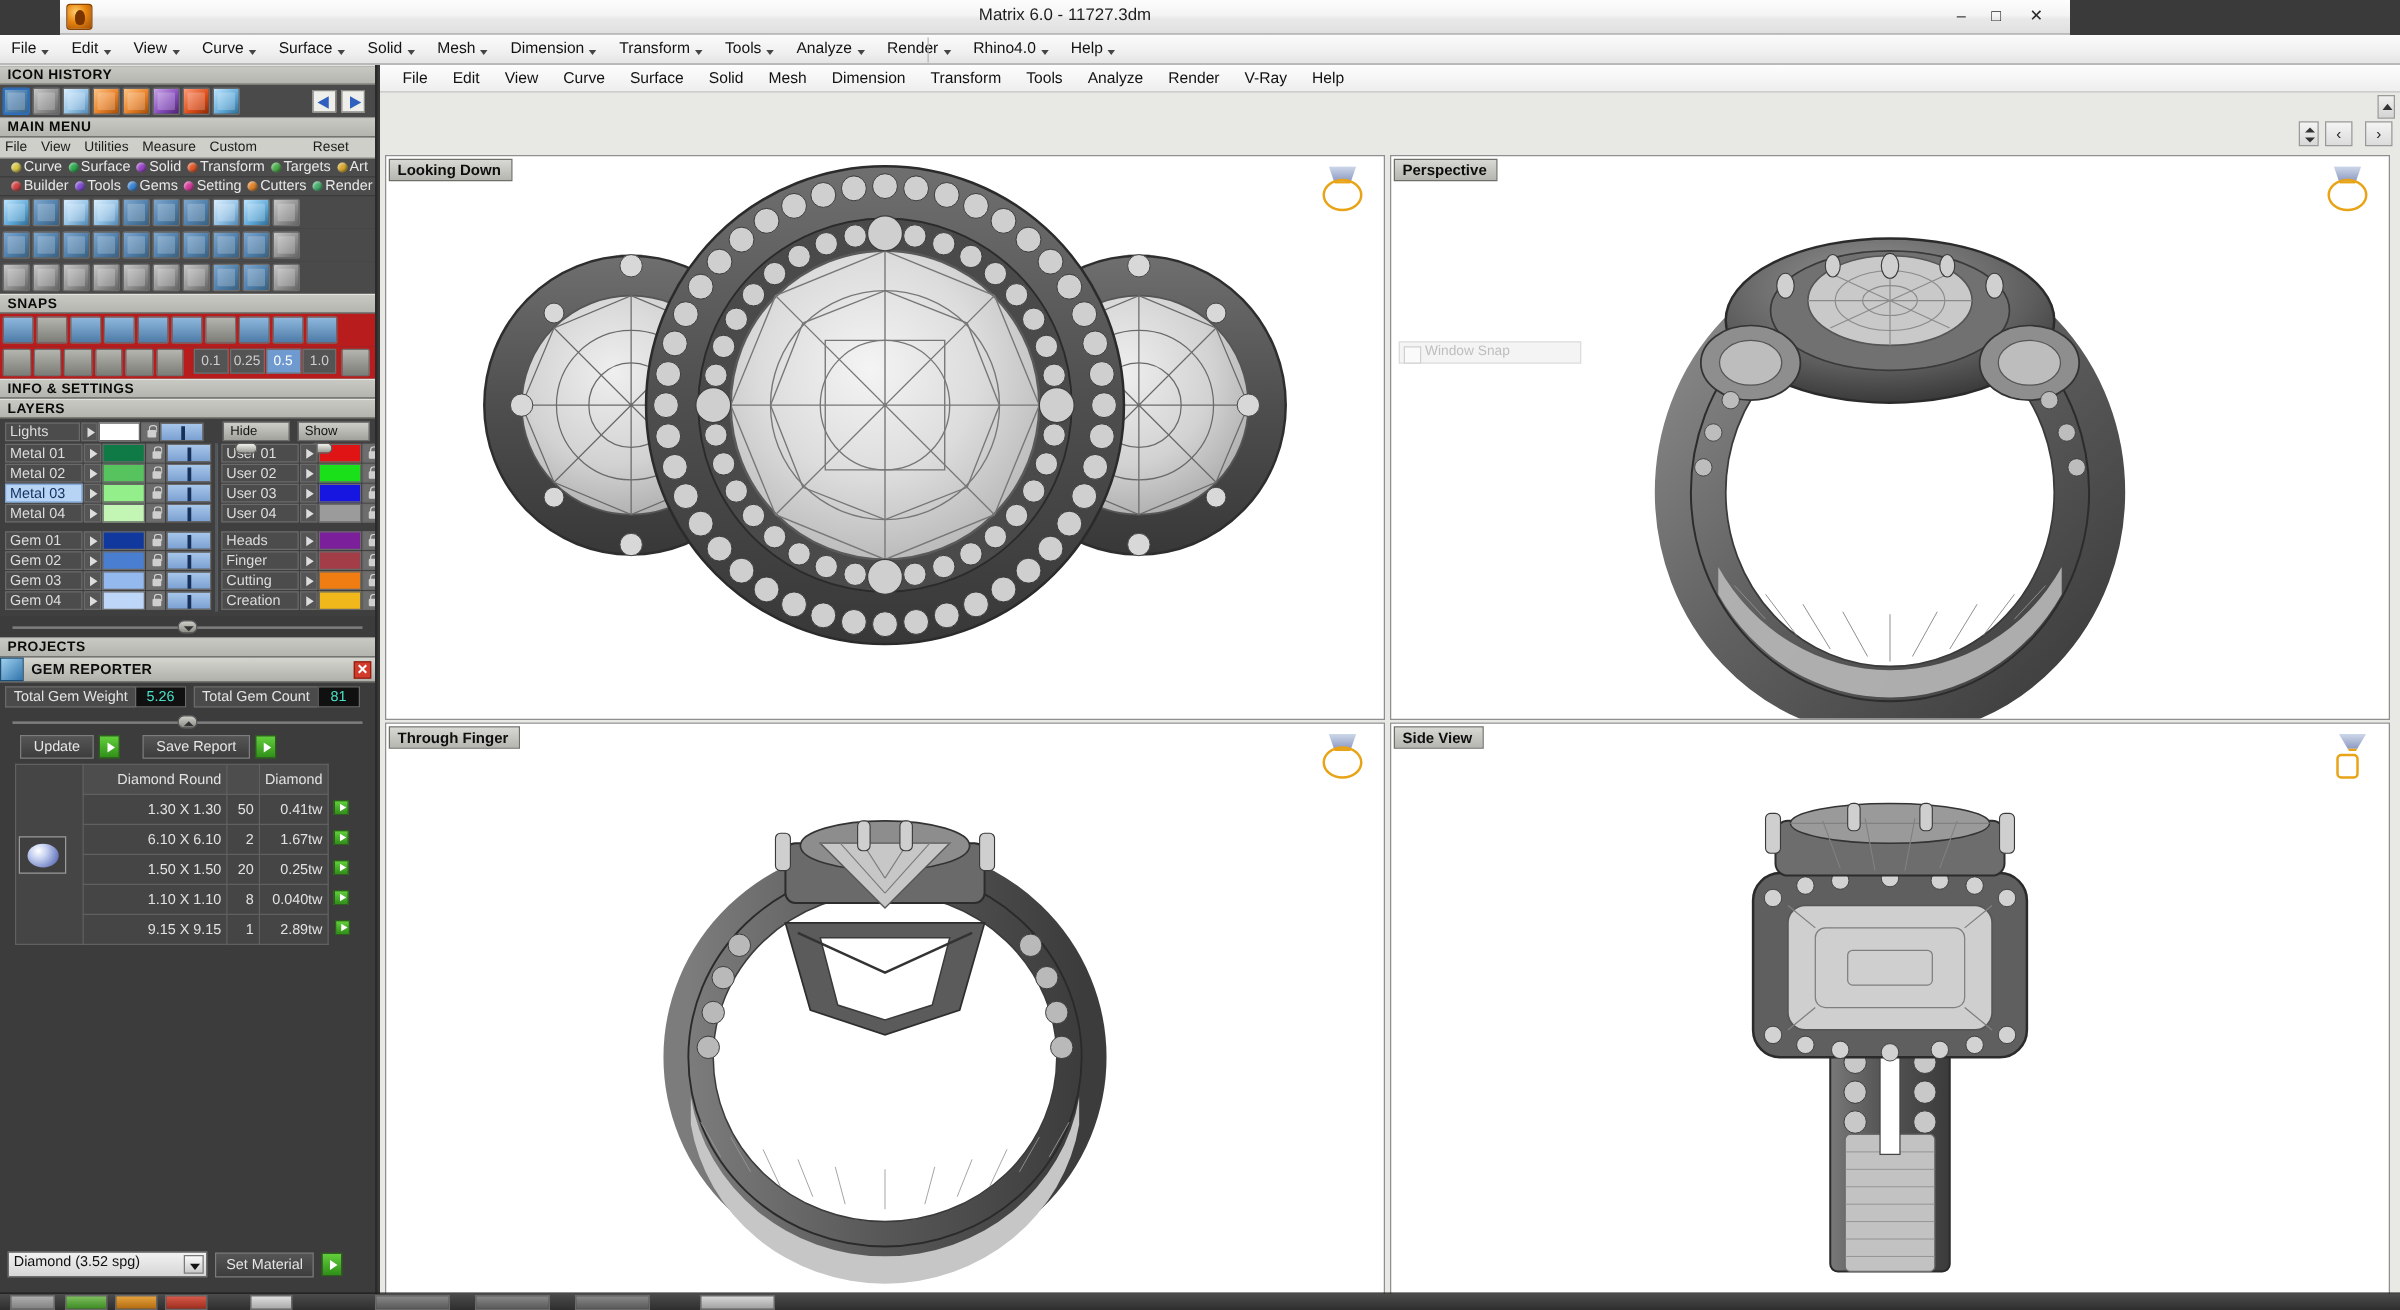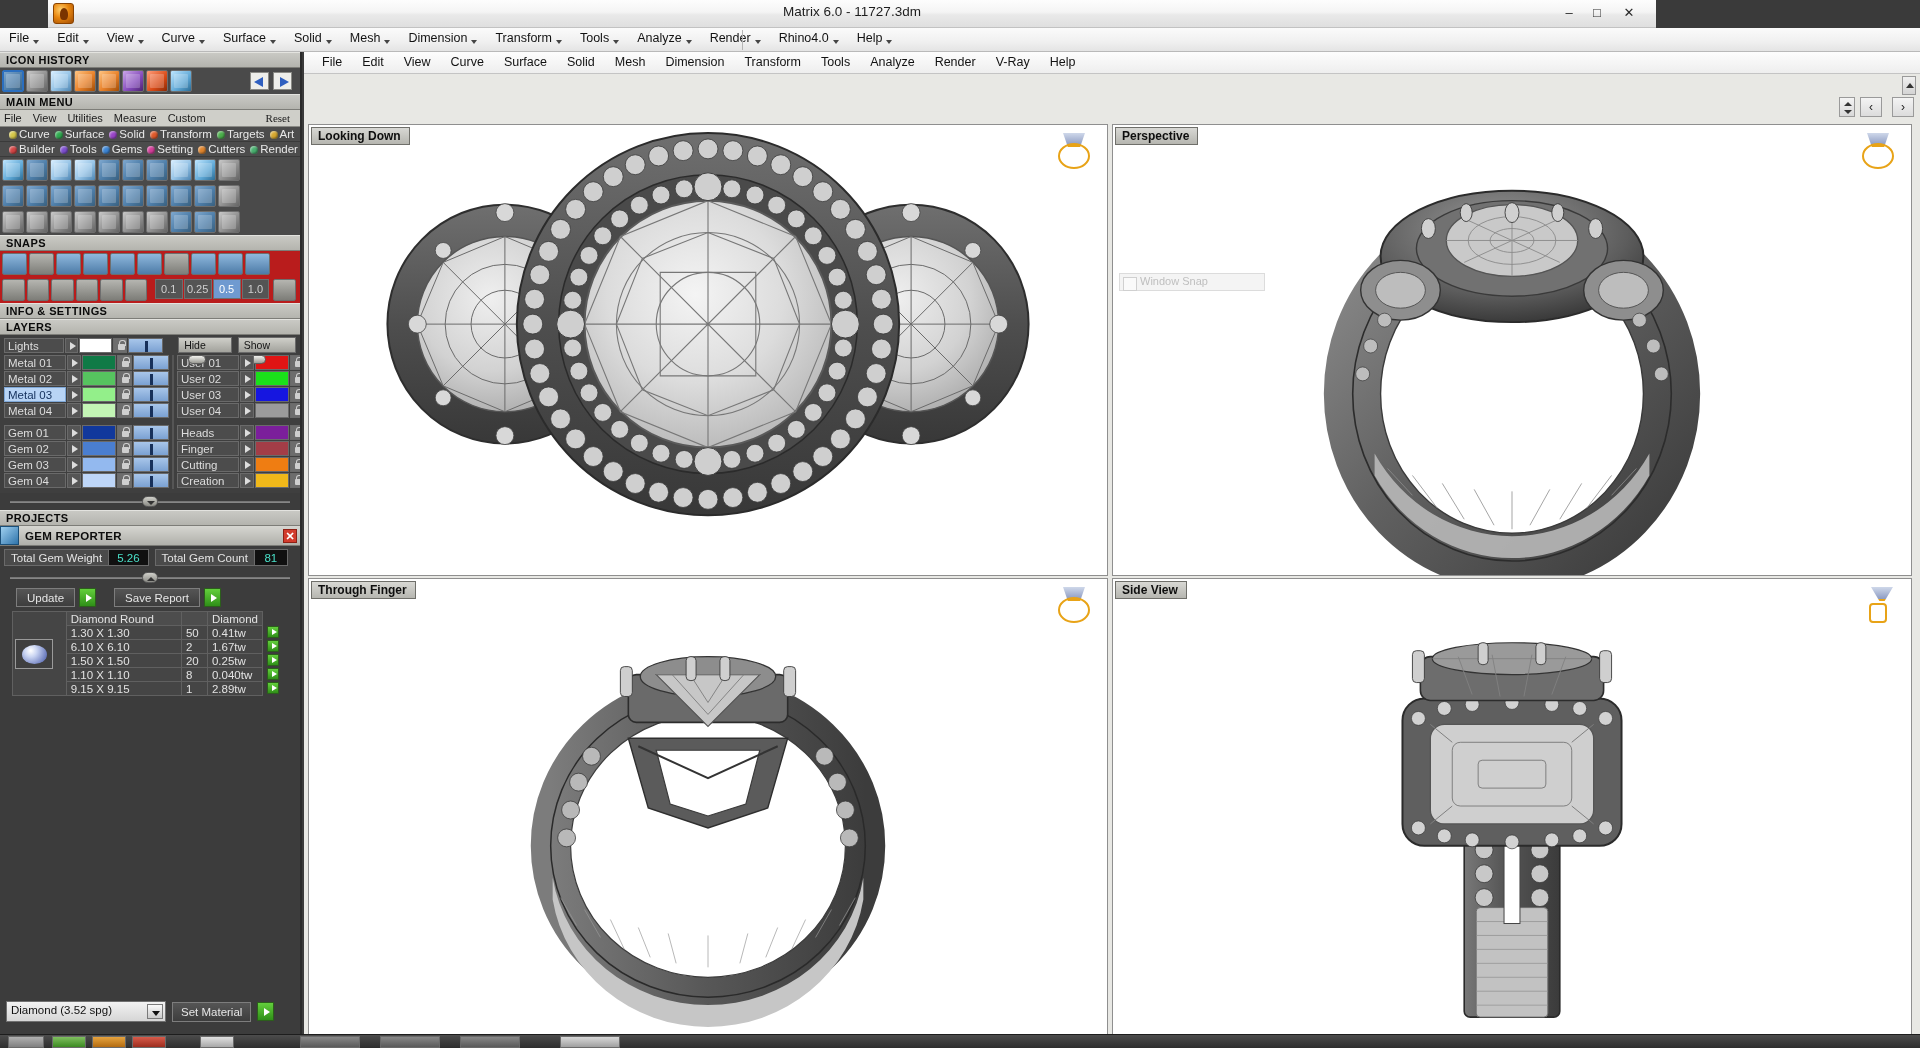--- a/index.html
+++ b/index.html
@@ -104,21 +104,21 @@
     border-top: 5px solid transparent; border-bottom: 5px solid transparent;
   }
   .nav-arrow.left::after { left: 3px; border-right: 9px solid #2f5fbf; }
   .nav-arrow.right::after { left: 6px; border-left: 9px solid #2f5fbf; }
 
   .mini-menu {
     background:#cfcfc9; font-size:11px; color:#1b1b1b; padding:2px 4px;
     border-bottom:1px solid #8a8a85; white-space:nowrap;
   }
   .mini-menu span { margin-right: 11px; }
-  .mini-menu .reset { float:right; margin-right:6px;font-family:Liberation Serif, serif; }
+  .mini-menu .reset { float:right; margin-right:17px; }
 
   .cat-row {
     background:#4c4c4c; color:#e8e8e8; font-size:11.5px; padding:1px 9px;
     white-space:nowrap; border-bottom:1px solid #3a3a3a;
   }
   .cat-row .cat { margin-right:5px; display:inline-block; }
   .dot {
     display:inline-block; width:8px;height:8px;border-radius:50%;
     margin-right:2px; position:relative; top:1px;
     box-shadow: inset -1px -1px 2px rgba(0,0,0,.45), inset 1px 1px 2px rgba(255,255,255,.5);
@@ -241,22 +241,22 @@
   .gbtn-arrow {
     width:17px;height:19px;border:1px solid #2c5e1c;
     background:linear-gradient(to bottom,#63cf3c,#2f8f18); position:relative;
   }
   .gbtn-arrow::after{
     content:""; position:absolute; left:6px; top:5px;
     border-top:4px solid transparent;border-bottom:4px solid transparent;border-left:6px solid #fff;
   }
   #gem-table { width: 272px; margin-left: 12px; border-collapse: collapse; }
   #gem-table td, #gem-table th {
-    border:1px solid #606060; font-size:11.5px; color:#e2e2e2; padding:0 4px; height:14px;
-    text-align:left; background:#454545;
+    border:1px solid #606060; font-size:11.5px; color:#e2e2e2; padding:0 4px; height:24px;
+    text-align:right; background:#454545;
   }
   #gem-table th { background:#4d4d4d; font-weight:normal; }
   .gem-thumb {
     width:38px; height:30px; border:1px solid #9a9a9a; background:#3f3f3f; position:relative;
   }
   .gem-thumb::after {
     content:""; position:absolute; left:6px; top:5px; width:25px; height:19px;
     border-radius:50%;
     background: radial-gradient(circle at 35% 30%, #ffffff 0%, #c9d4f2 30%, #6f7fc0 75%, #3b4680 100%);
   }

